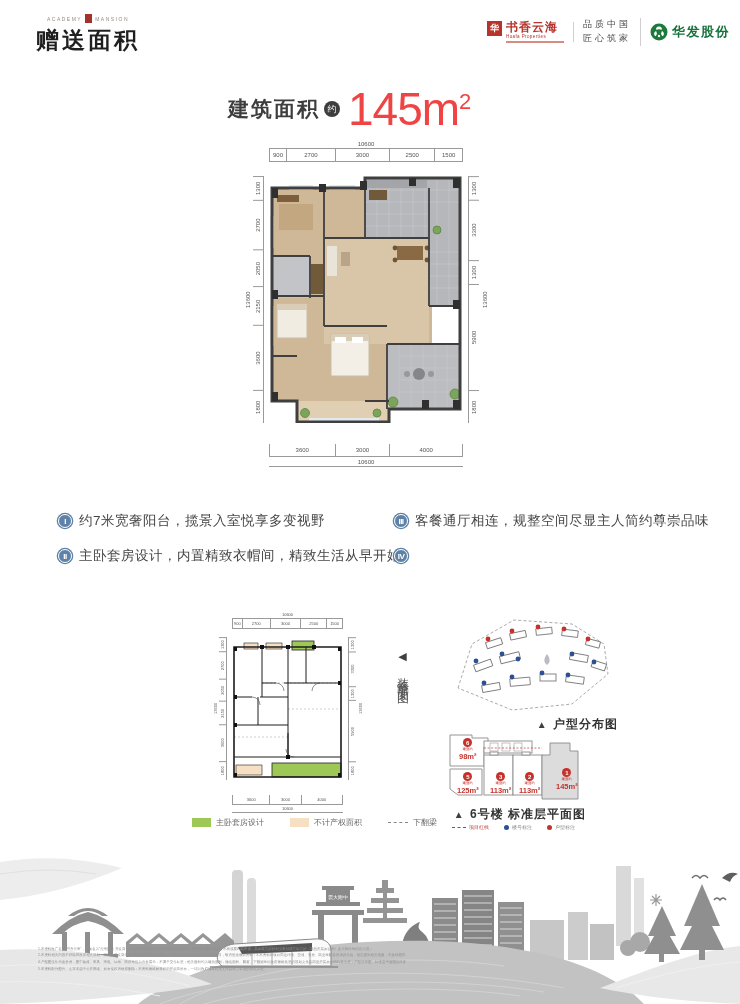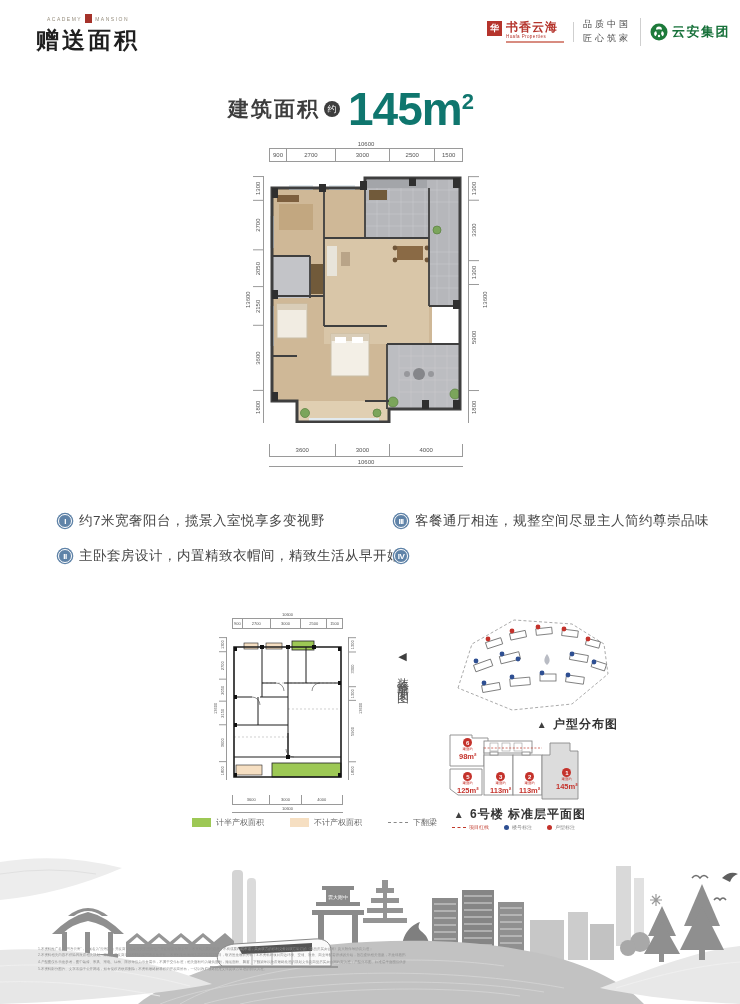--- a/index.html
+++ b/index.html
@@ -26,21 +26,21 @@
 
   
   .title-row{position:absolute;left:82px;top:42px;display:flex;}
   .a1{font-size:98px;font-weight:bold;line-height:.92;letter-spacing:-6px;
       background:linear-gradient(160deg,#eecd95 5%,#d8a55e 35%,#b5762c 70%,#8f5a1c 100%);
       -webkit-background-clip:text;background-clip:text;color:transparent;}
   .unit-type{display:flex;flex-direction:column;color:#b5823f;font-weight:bold;font-size:16px;line-height:1.25;margin:40px 0 0 8px;letter-spacing:0;}
   .spec{position:absolute;left:228px;top:86px;display:flex;align-items:center;}
   .spec-label{font-size:21px;font-weight:bold;color:#3d3d3d;letter-spacing:2px;}
   .approx{width:16px;height:16px;border-radius:50%;background:#3d3d3d;color:#fff;font-size:9px;display:flex;align-items:center;justify-content:center;margin:0 8px 0 4px;flex:none;}
-  .area{font-size:46px;font-weight:bold;color:#0f766e;letter-spacing:-1px;line-height:1;}
+  .area{font-size:46px;font-weight:normal;color:#ef4444;letter-spacing:-1px;line-height:1;}
   .area sup{font-size:22px;}
   .rooms{font-size:27px;font-weight:bold;color:#2e2e2e;letter-spacing:1px;margin-left:14px;}
 
   
   .plan{position:absolute;}
   .plan svg{display:block;width:100%;height:100%;}
   .dim-total{font-size:6px;color:#555;text-align:center;height:10px;line-height:10px;border-bottom:1px solid #9a9a9a;}
   .dim-row{display:flex;font-size:6px;color:#555;height:13px;line-height:13px;border-bottom:1px solid #9a9a9a;border-right:1px solid #9a9a9a;}
   .dim-row span{text-align:center;border-left:1px solid #9a9a9a;overflow:visible;flex-basis:0;}
   .dim-cols{position:absolute;display:flex;}
@@ -131,21 +131,21 @@
     </div>
     <div class="vdiv tall" data-interactable="false"></div>
     <div class="yunan" data-interactable="false">
       <svg width="18" height="18" viewBox="0 0 18 18" data-interactable="false">
         <circle cx="9" cy="9" r="8.5" fill="#1d7a3a"></circle>
         <path d="M9 3.4c2.2 0 3.4 1.8 2.8 3.4L9 6.2 6.2 6.8C5.6 5.2 6.8 3.4 9 3.4z" fill="#fff"></path>
         <path d="M4.6 12.4c-1.2-1.9-.2-3.9 1.5-4.4l.9 2.7-1.3 2.6-1.1-.9z" fill="#fff"></path>
         <path d="M13.4 12.4c1.2-1.9.2-3.9-1.5-4.4l-.9 2.7 1.3 2.6 1.1-.9z" fill="#fff"></path>
         <circle cx="9" cy="13" r="1.2" fill="#fff"></circle>
       </svg>
-      <span class="yunan-name" data-interactable="false">云安集团</span>
+      <span class="yunan-name" data-interactable="false">华发股份</span>
     </div>
   </div>
 
   <div class="spec" data-interactable="false">
     <span class="spec-label" data-interactable="false">建筑面积</span>
     <span class="approx" data-interactable="false">约</span>
     <span class="area" data-interactable="false"><span data-interactable="false">145m</span><sup data-interactable="false">2</sup></span>
   </div>
 
   <div class="plan" style="left:269px;top:176px;width:194px;height:247px;" data-interactable="false">
@@ -356,21 +356,21 @@
     </svg>
   </div>
   <div class="cap-vert" style="left:394px;top:650px;" data-interactable="false">
     <span class="tri" data-interactable="false">◀</span>
     <span class="txt" data-interactable="false">装修前平面图</span>
   </div>
 
   <div class="legend2" data-interactable="false">
     <span class="item" data-interactable="false">
       <span class="sw g" data-interactable="false"></span>
-      <span data-interactable="false">计半产权面积</span>
+      <span data-interactable="false">主卧套房设计</span>
     </span>
     <span class="item" data-interactable="false">
       <span class="sw p" data-interactable="false"></span>
       <span data-interactable="false">不计产权面积</span>
     </span>
     <span class="item" data-interactable="false">
       <span class="dash-ic" data-interactable="false"></span>
       <span data-interactable="false">下翻梁</span>
     </span>
   </div>

